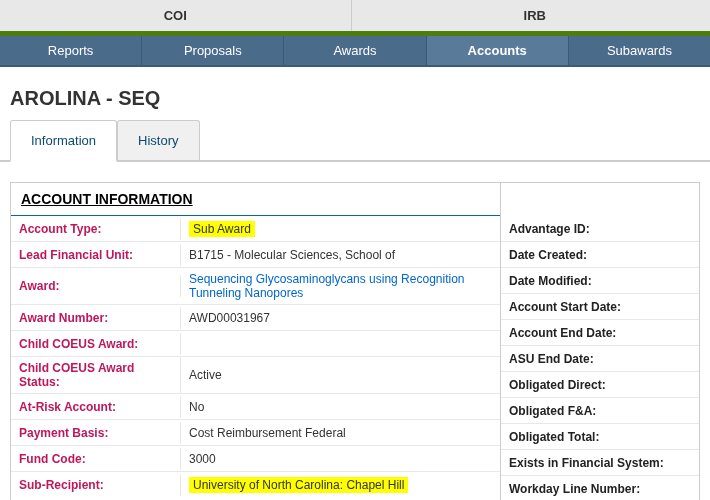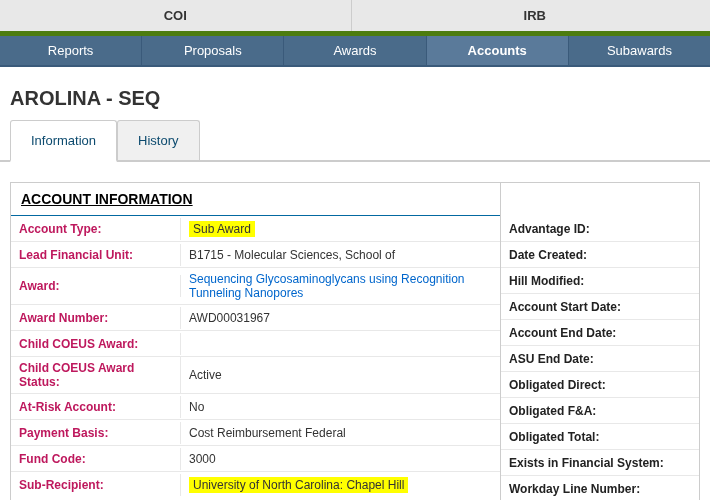--- a/index.html
+++ b/index.html
@@ -253,21 +253,21 @@
     <div class="right-panel">
       <div class="right-section-spacer">.</div>
 
       <div class="right-info-row">
         <div class="right-info-label">Advantage ID:</div>
       </div>
       <div class="right-info-row">
         <div class="right-info-label">Date Created:</div>
       </div>
       <div class="right-info-row">
-        <div class="right-info-label">Hill Modified:</div>
+        <div class="right-info-label">Date Modified:</div>
       </div>
       <div class="right-info-row">
         <div class="right-info-label">Account Start Date:</div>
       </div>
       <div class="right-info-row">
         <div class="right-info-label">Account End Date:</div>
       </div>
       <div class="right-info-row">
         <div class="right-info-label">ASU End Date:</div>
       </div>

